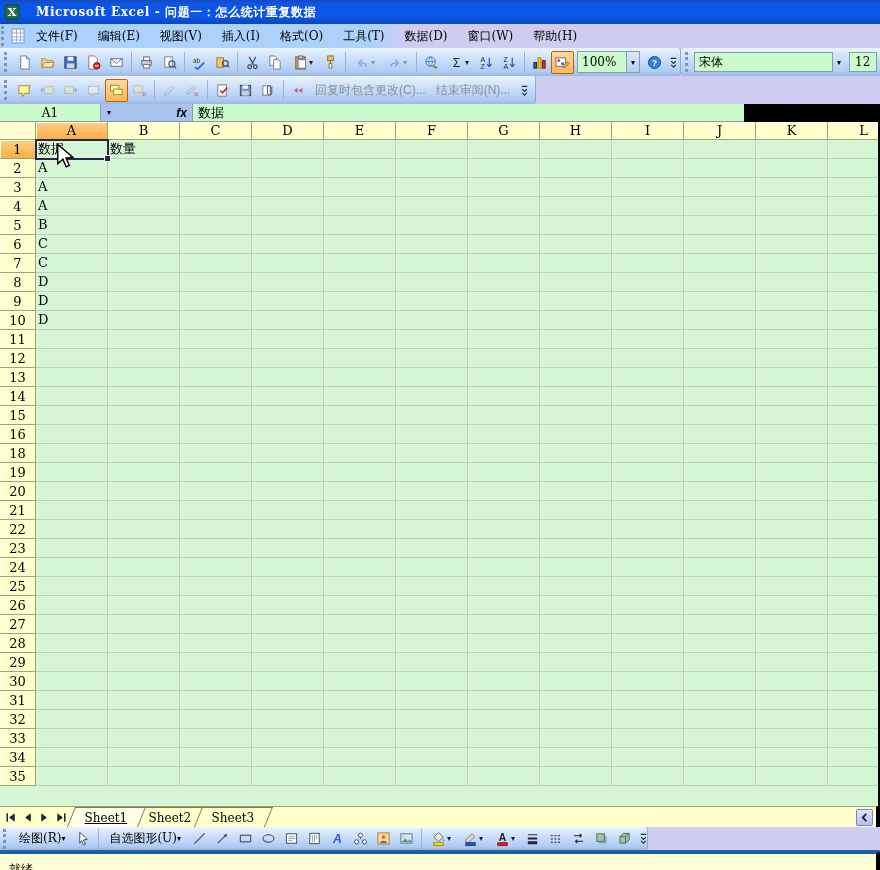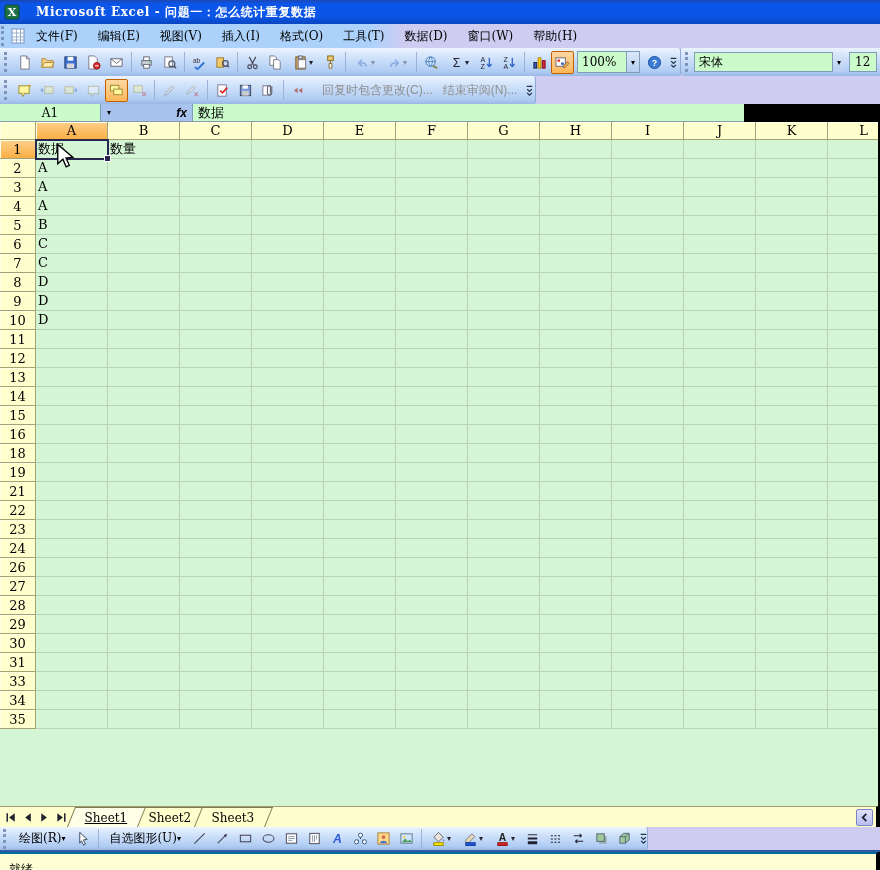--- a/index.html
+++ b/index.html
@@ -30,21 +30,21 @@
   .tb-btn.pressed{background:linear-gradient(180deg,#fed8a2,var(--pressed-fill));border:1px solid var(--pressed-edge);}
   .tb-btn.disabled{opacity:.4;}
   .tb-sep{width:1px;height:20px;background:#9cb0d8;margin:0 3px;flex-shrink:0;}
   .tb-combo{height:20px;display:flex;align-items:center;margin:0 3px;border:1px solid #7f9db9;
     background:var(--field-green);font-size:12px;flex-shrink:0;}
   .combo-val{padding:0 4px;min-width:40px;white-space:nowrap;overflow:hidden;}
   .combo-arr{width:13px;height:100%;box-sizing:border-box;background:linear-gradient(#dce8fa,#b6cdf0);
     border-left:1px solid #7f9db9;font-size:8px;display:flex;align-items:center;justify-content:center;}
   .chevron-btn{width:15px;height:24px;margin-left:auto;display:flex;align-items:center;justify-content:center;
     background:transparent;border:none;padding:0;flex-shrink:0;}
-  .tb-textbtn{display:flex;align-items:center;gap:15px;color:#8f8f8f;font-size:12px;padding:0 5px;white-space:nowrap;
+  .tb-textbtn{display:flex;align-items:center;gap:8px;color:#8f8f8f;font-size:12px;padding:0 5px;white-space:nowrap;
     background:transparent;border:none;flex-shrink:0;}
   #fmt-toolbar .font-field{width:138px;height:20px;box-sizing:border-box;background:var(--field-green);
     border:1px solid #7f9db9;border-right:none;font-size:12px;display:flex;align-items:center;padding:0 4px;}
   #fmt-toolbar .size-field{flex:1;height:20px;box-sizing:border-box;background:var(--field-green);
     border:1px solid #7f9db9;font-size:12px;display:flex;align-items:center;padding:0 5px;margin-left:4px;}
   
   #formulabar{position:absolute;left:0;top:104px;width:744px;height:18px;display:flex;background:#a8c4ee;
     border-bottom:1px solid #8899aa;box-sizing:border-box;}
   #namebox{width:100px;background:var(--field-green);display:flex;align-items:center;justify-content:center;
     font-size:12px;border-right:1px solid #7f9db9;}
@@ -786,20 +786,35 @@
           <div class="cell"></div>
           <div class="cell"></div>
           <div class="cell"></div>
           <div class="cell"></div>
           <div class="cell"></div>
           <div class="cell"></div>
           <div class="cell"></div>
           <div class="cell"></div>
         </div>
         <div class="grid-row">
+          <div class="row-h">20</div>
+          <div class="cell"></div>
+          <div class="cell"></div>
+          <div class="cell"></div>
+          <div class="cell"></div>
+          <div class="cell"></div>
+          <div class="cell"></div>
+          <div class="cell"></div>
+          <div class="cell"></div>
+          <div class="cell"></div>
+          <div class="cell"></div>
+          <div class="cell"></div>
+          <div class="cell"></div>
+        </div>
+        <div class="grid-row">
           <div class="row-h">21</div>
           <div class="cell"></div>
           <div class="cell"></div>
           <div class="cell"></div>
           <div class="cell"></div>
           <div class="cell"></div>
           <div class="cell"></div>
           <div class="cell"></div>
           <div class="cell"></div>
           <div class="cell"></div>
@@ -846,20 +861,35 @@
           <div class="cell"></div>
           <div class="cell"></div>
           <div class="cell"></div>
           <div class="cell"></div>
           <div class="cell"></div>
           <div class="cell"></div>
           <div class="cell"></div>
           <div class="cell"></div>
         </div>
         <div class="grid-row">
+          <div class="row-h">25</div>
+          <div class="cell"></div>
+          <div class="cell"></div>
+          <div class="cell"></div>
+          <div class="cell"></div>
+          <div class="cell"></div>
+          <div class="cell"></div>
+          <div class="cell"></div>
+          <div class="cell"></div>
+          <div class="cell"></div>
+          <div class="cell"></div>
+          <div class="cell"></div>
+          <div class="cell"></div>
+        </div>
+        <div class="grid-row">
           <div class="row-h">26</div>
           <div class="cell"></div>
           <div class="cell"></div>
           <div class="cell"></div>
           <div class="cell"></div>
           <div class="cell"></div>
           <div class="cell"></div>
           <div class="cell"></div>
           <div class="cell"></div>
           <div class="cell"></div>
@@ -922,20 +952,35 @@
           <div class="cell"></div>
           <div class="cell"></div>
           <div class="cell"></div>
           <div class="cell"></div>
           <div class="cell"></div>
           <div class="cell"></div>
           <div class="cell"></div>
         </div>
         <div class="grid-row">
           <div class="row-h">31</div>
+          <div class="cell"></div>
+          <div class="cell"></div>
+          <div class="cell"></div>
+          <div class="cell"></div>
+          <div class="cell"></div>
+          <div class="cell"></div>
+          <div class="cell"></div>
+          <div class="cell"></div>
+          <div class="cell"></div>
+          <div class="cell"></div>
+          <div class="cell"></div>
+          <div class="cell"></div>
+        </div>
+        <div class="grid-row">
+          <div class="row-h">32</div>
           <div class="cell"></div>
           <div class="cell"></div>
           <div class="cell"></div>
           <div class="cell"></div>
           <div class="cell"></div>
           <div class="cell"></div>
           <div class="cell"></div>
           <div class="cell"></div>
           <div class="cell"></div>
           <div class="cell"></div>

